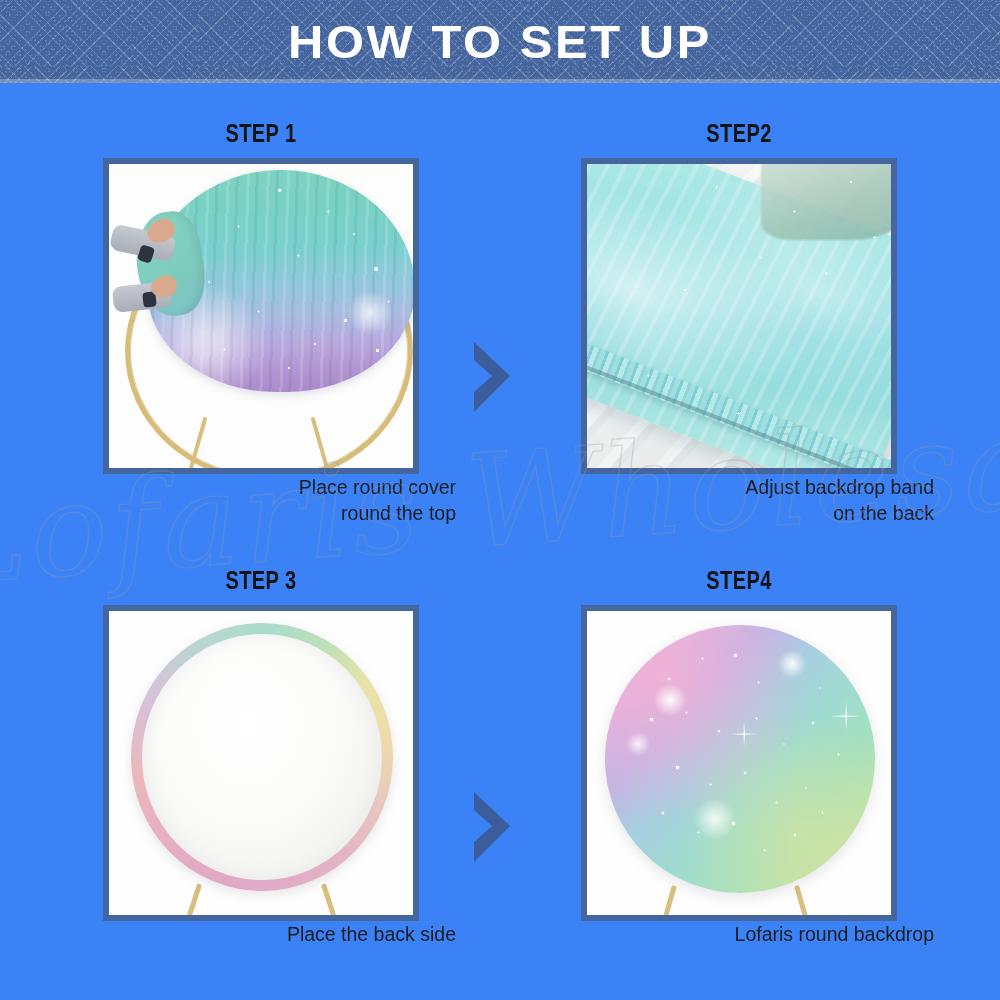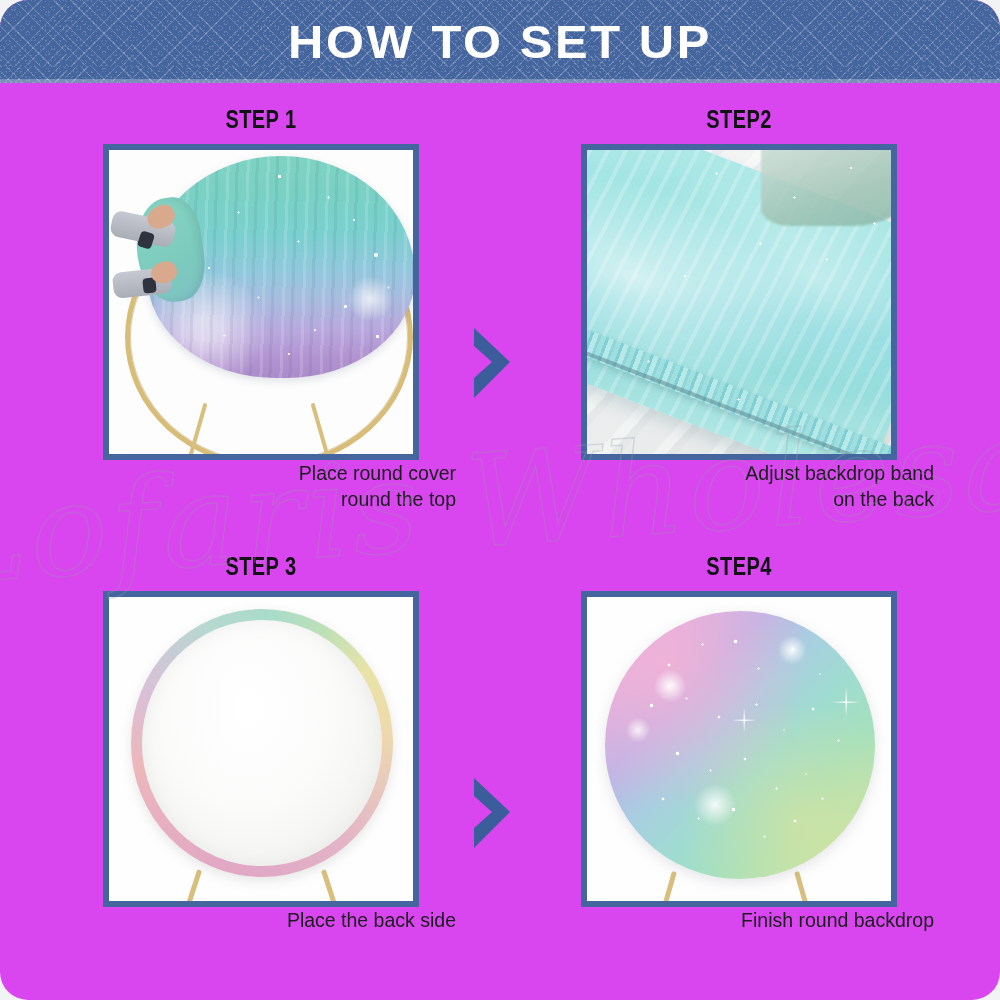--- a/index.html
+++ b/index.html
@@ -5,23 +5,22 @@
   html,body{margin:0;padding:0;}
   body{
     width:1000px;height:1000px;
     background:#f2f3f5;
     font-family:"Liberation Sans", sans-serif;
     overflow:hidden;
     position:relative;
   }
   #page{
     position:relative;width:1000px;height:1000px;
-    background:#d946ef;
+    background:#3b82f6;
     overflow:hidden;
-    border-radius:28px;
   }
 
   
   .header{
     position:absolute;left:0;top:0;width:1000px;height:83px;
     background:#44659e;
     overflow:hidden;
   }
   .header-pattern{
     position:absolute;inset:0;
@@ -70,21 +69,21 @@
     color:rgba(255,255,255,0);
     -webkit-text-stroke:1.4px rgba(150,155,165,0.34);
     white-space:nowrap;
     pointer-events:none;
     z-index:6;
     opacity:.9;
   }
 
   
   .steps{
-    position:absolute;left:0;top:86px;width:1000px;height:706px;
+    position:absolute;left:0;top:100px;width:1000px;height:706px;
     z-index:3;
   }
   .step{
     position:absolute;width:390px;
   }
   .step-1{left:66px;top:18px;}
   .step-2{left:544px;top:18px;}
   .step-3{left:66px;top:465px;}
   .step-4{left:544px;top:465px;}
 
@@ -475,21 +474,21 @@
             <div class="s4-glow s4-g1"></div>
             <div class="s4-glow s4-g2"></div>
             <div class="s4-glow s4-g3"></div>
             <div class="s4-glow s4-g4"></div>
             <div class="s4-sparkle s4-sp1"></div>
             <div class="s4-sparkle s4-sp2"></div>
           </div>
         </div>
       </div>
       <div class="step-caption">
-        <span class="cap-line">Finish round backdrop</span>
+        <span class="cap-line">Lofaris round backdrop</span>
       </div>
     </div>
 
     <div class="chevron chev-1">
       <svg viewBox="0 0 44 74" xmlns="http://www.w3.org/2000/svg">
         <polygon points="4,2 40,36 4,72 4,52 22,36 4,20" fill="#3C5D9B"></polygon>
       </svg>
     </div>
     <div class="chevron chev-2">
       <svg viewBox="0 0 44 74" xmlns="http://www.w3.org/2000/svg">

